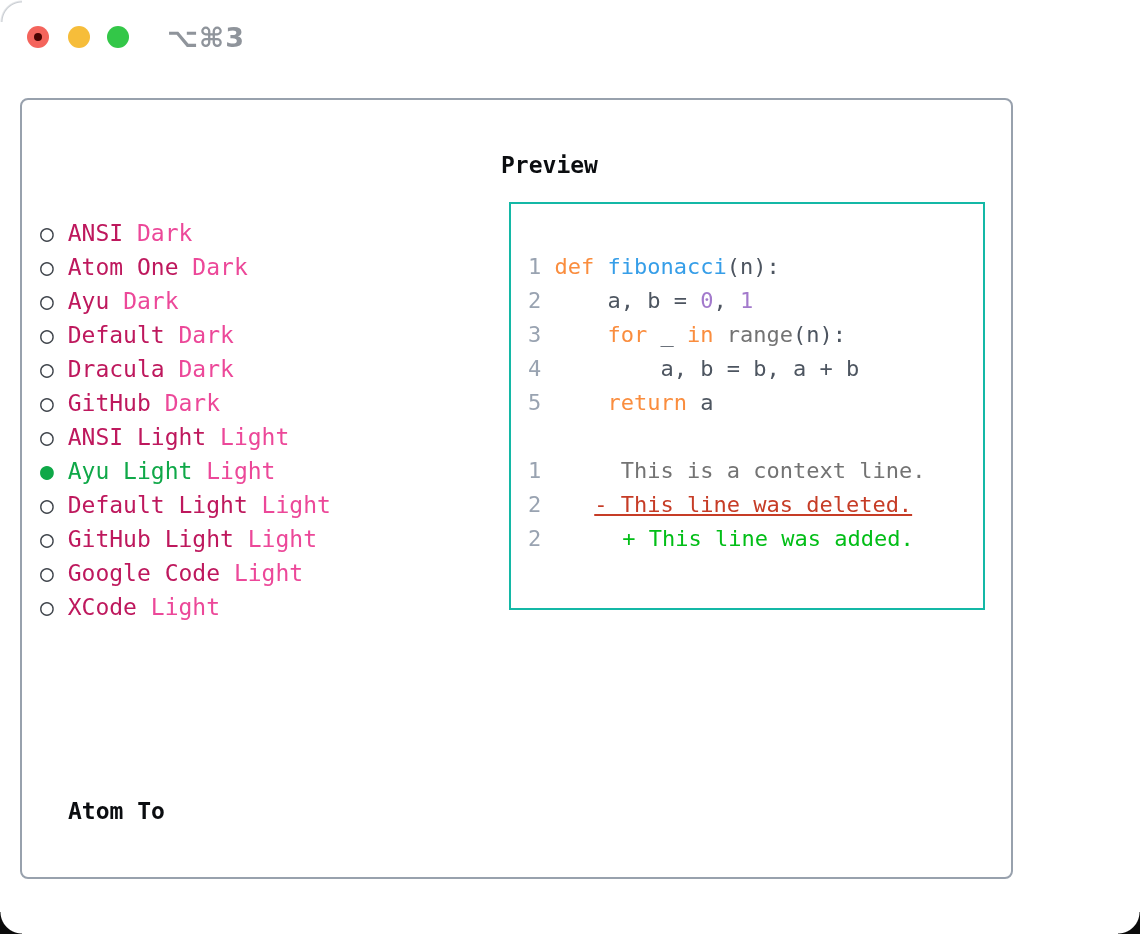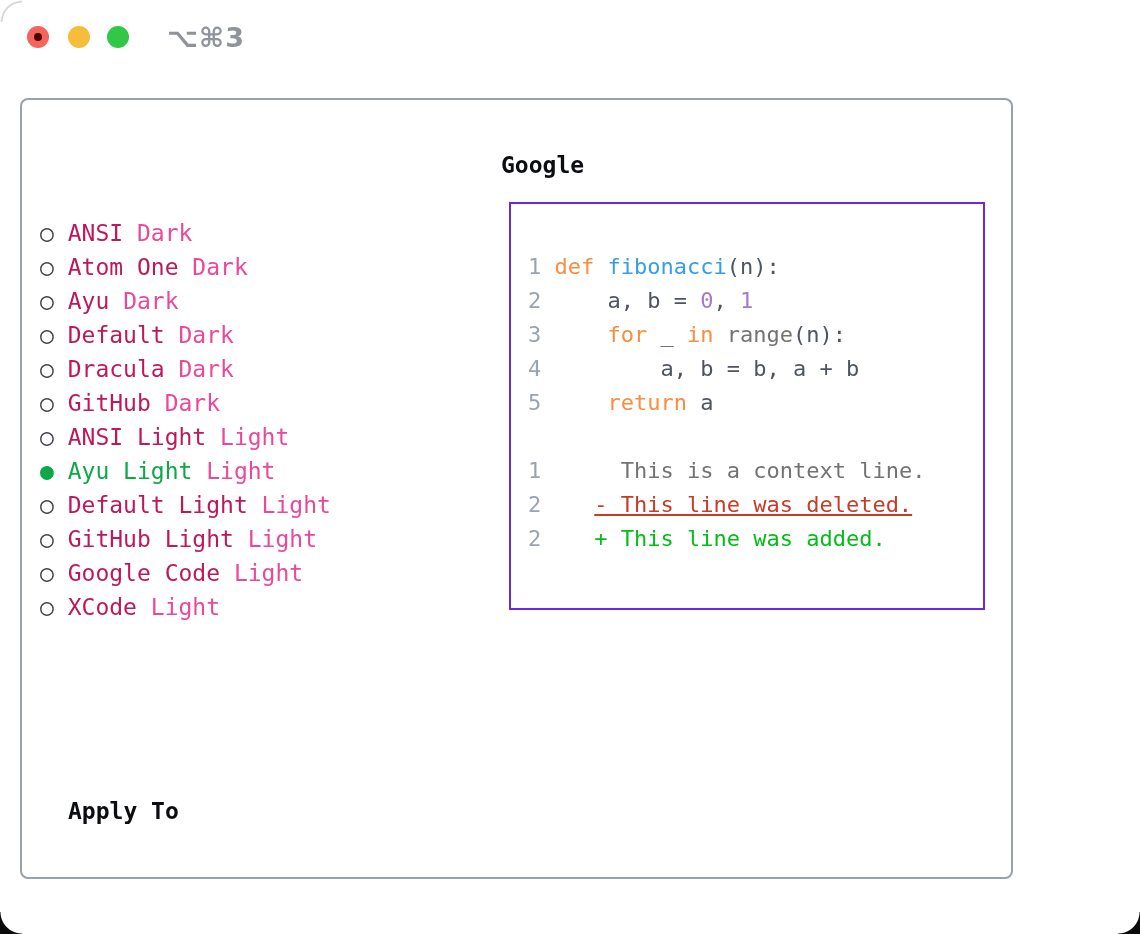--- a/index.html
+++ b/index.html
@@ -32,61 +32,61 @@
   .bold-title { font-weight:bold; color:#0b0d10; }
   .caret { font-weight:bold; color:#0b0d10; }
   .marker { color:#43484f; }
   .name { color:#be185d; }
   .variant { color:#ec4899; }
   .selected .marker, .selected .name, .selected .label { color:#0fa848; }
   .apply-title { padding-left:28px; font-weight:bold; color:#0b0d10; }
 
   
   .preview-title { position:absolute; left:479px; top:48px; height:34px; line-height:34px; font-size:23px; font-weight:bold; color:#0b0d10; }
-  .preview-box { position:absolute; left:487px; top:102px; width:476px; height:408px; border:2px solid #6d28d9; background:#fff; }
+  .preview-box { position:absolute; left:487px; top:102px; width:476px; height:408px; border:2px solid #14b8a6; background:#fff; }
   .code { position:absolute; left:17px; top:46px; font-size:22px; line-height:34px; white-space:pre; }
   .code-line { height:34px; }
 
   .c-ln  { color:#99a3b1; }
   .c-pl  { color:#4d5560; }
   .c-kw  { color:#fa8d3e; }
   .c-fn  { color:#369ee8; }
   .c-num { color:#a37acc; }
   .c-call{ color:#737373; }
   .c-ctx { color:#737373; }
   .c-del { color:#c63c26;text-decoration:underline; }
-  .c-add { color:#02be17; }
+  .c-add { color:#02be17;margin-left:28px; }
 </style>
 </head>
 <body>
 
 <div class="screen">
 
   <div class="titlebar">
     <span class="tl tl-red">
         <span class="dot"></span>
       </span>
     <span class="tl tl-yellow"></span>
     <span class="tl tl-green"></span>
     <span class="shortcut">⌥⌘3</span>
   </div>
 
   <div class="main-box">
 
     <div class="left-col">
       <div id="theme-list"><div class="row option"><span class="marker">○</span><span> </span><span class="name">ANSI</span><span> </span><span class="variant">Dark</span></div><div class="row option"><span class="marker">○</span><span> </span><span class="name">Atom One</span><span> </span><span class="variant">Dark</span></div><div class="row option"><span class="marker">○</span><span> </span><span class="name">Ayu</span><span> </span><span class="variant">Dark</span></div><div class="row option"><span class="marker">○</span><span> </span><span class="name">Default</span><span> </span><span class="variant">Dark</span></div><div class="row option"><span class="marker">○</span><span> </span><span class="name">Dracula</span><span> </span><span class="variant">Dark</span></div><div class="row option"><span class="marker">○</span><span> </span><span class="name">GitHub</span><span> </span><span class="variant">Dark</span></div><div class="row option"><span class="marker">○</span><span> </span><span class="name">ANSI Light</span><span> </span><span class="variant">Light</span></div><div class="row option selected"><span class="marker">●</span><span> </span><span class="name">Ayu Light</span><span> </span><span class="variant">Light</span></div><div class="row option"><span class="marker">○</span><span> </span><span class="name">Default Light</span><span> </span><span class="variant">Light</span></div><div class="row option"><span class="marker">○</span><span> </span><span class="name">GitHub Light</span><span> </span><span class="variant">Light</span></div><div class="row option"><span class="marker">○</span><span> </span><span class="name">Google Code</span><span> </span><span class="variant">Light</span></div><div class="row option"><span class="marker">○</span><span> </span><span class="name">XCode</span><span> </span><span class="variant">Light</span></div></div>
       <div class="row blank"> </div>
-      <div class="row apply-title">Apply To</div>
+      <div class="row apply-title">Atom To</div>
       
       
       
       
     </div>
 
-    <div class="preview-title">Google</div>
+    <div class="preview-title">Preview</div>
 
     <div class="preview-box">
       <div class="code" id="preview-code"><div class="code-line"><span class="c-ln">1</span><span class="c-pl"> </span><span class="c-kw">def</span><span class="c-pl"> </span><span class="c-fn">fibonacci</span><span class="c-pl">(n):</span></div><div class="code-line"><span class="c-ln">2</span><span class="c-pl">     a, b = </span><span class="c-num">0</span><span class="c-pl">, </span><span class="c-num">1</span></div><div class="code-line"><span class="c-ln">3</span><span class="c-pl">     </span><span class="c-kw">for</span><span class="c-pl"> _ </span><span class="c-kw">in</span><span class="c-pl"> </span><span class="c-call">range</span><span class="c-pl">(n):</span></div><div class="code-line"><span class="c-ln">4</span><span class="c-pl">         a, b = b, a + b</span></div><div class="code-line"><span class="c-ln">5</span><span class="c-pl">     </span><span class="c-kw">return</span><span class="c-pl"> a</span></div><div class="code-line"><span> </span></div><div class="code-line"><span class="c-ln">1</span><span class="c-pl">      </span><span class="c-ctx">This is a context line.</span></div><div class="code-line"><span class="c-ln">2</span><span class="c-pl">    </span><span class="c-del">- This line was deleted.</span></div><div class="code-line"><span class="c-ln">2</span><span class="c-pl">    </span><span class="c-add">+ This line was added.</span></div></div>
     </div>
 
   </div>
 
   <div class="corner corner-tl"></div>
   <div class="corner corner-bl"></div>
   <div class="corner corner-br"></div>

